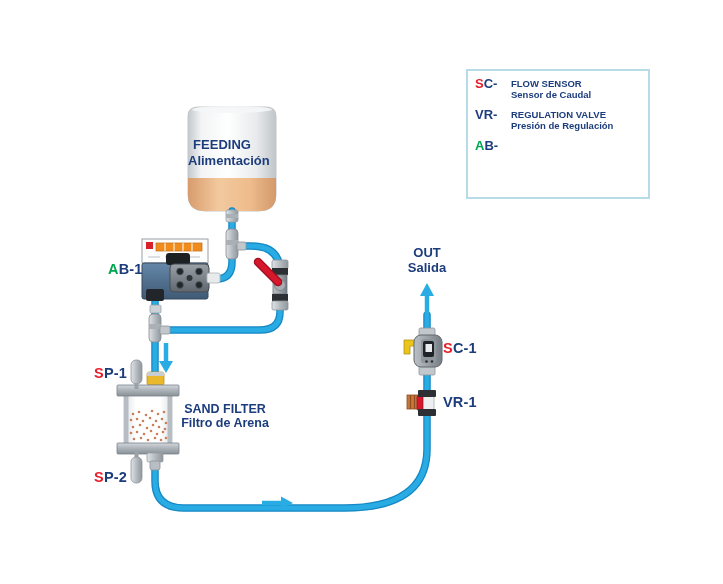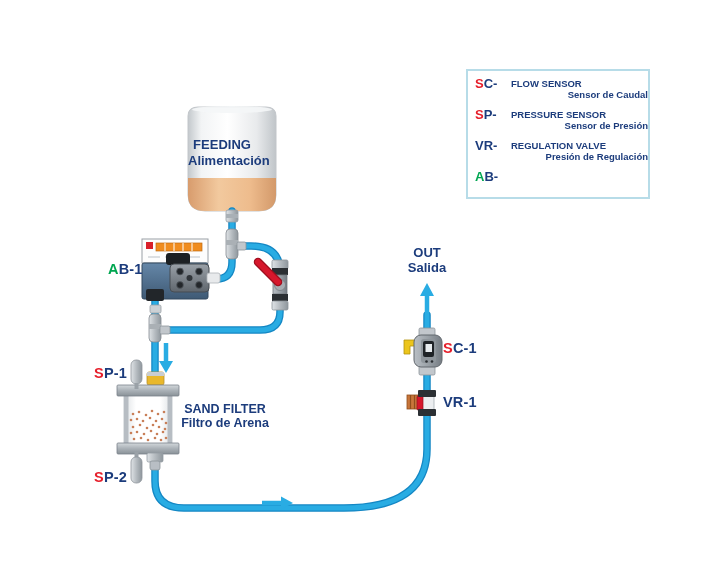--- a/index.html
+++ b/index.html
@@ -22,21 +22,21 @@
   
   .legend{
     position:absolute;left:466px;top:69px;width:184px;height:130px;
     background:#ffffff;border:2px solid #b7dce8;box-sizing:border-box;
     padding-top:7px;
   }
   .legend-row{display:flex;align-items:flex-start;margin-bottom:9px;}
   .legend-code{width:36px;padding-left:7px;font-size:13px;font-weight:bold;color:#1c3c7c;line-height:12px;}
   .legend-text{flex:1;}
   .legend-title{font-size:9.5px;font-weight:bold;color:#1c3c7c;line-height:11px;}
-  .legend-sub{font-size:9.5px;font-weight:bold;color:#1c3c7c;line-height:11px;text-align:right;}
+  .legend-sub{font-size:9.5px;font-weight:bold;color:#1c3c7c;line-height:11px;}
 </style>
 </head>
 <body>
 
 <div class="stage">
 
   <svg width="723" height="584" viewBox="0 0 723 584">
     <defs>
       <linearGradient id="gTank" x1="0" y1="0" x2="1" y2="0">
         <stop offset="0" stop-color="#c3c8cc"></stop>
@@ -287,27 +287,20 @@
 
   <div class="legend">
     <div class="legend-row">
       <div class="legend-code"><span style="color: rgb(230, 30, 42);">S</span><span>C-</span></div>
       <div class="legend-text">
         <div class="legend-title">FLOW SENSOR</div>
         <div class="legend-sub">Sensor de Caudal</div>
       </div>
     </div>
     <div class="legend-row">
-      <div class="legend-code"><span style="color: rgb(230, 30, 42);">S</span><span>P-</span></div>
-      <div class="legend-text">
-        <div class="legend-title">PRESSURE SENSOR</div>
-        <div class="legend-sub">Sensor de Presión</div>
-      </div>
-    </div>
-    <div class="legend-row">
       <div class="legend-code"><span style="color: rgb(28, 60, 124);">VR-</span><span></span></div>
       <div class="legend-text">
         <div class="legend-title">REGULATION VALVE</div>
         <div class="legend-sub">Presión de Regulación</div>
       </div>
     </div>
     <div class="legend-row">
       <div class="legend-code"><span style="color: rgb(0, 166, 81);">A</span><span>B-</span></div>
     </div>
   </div>

